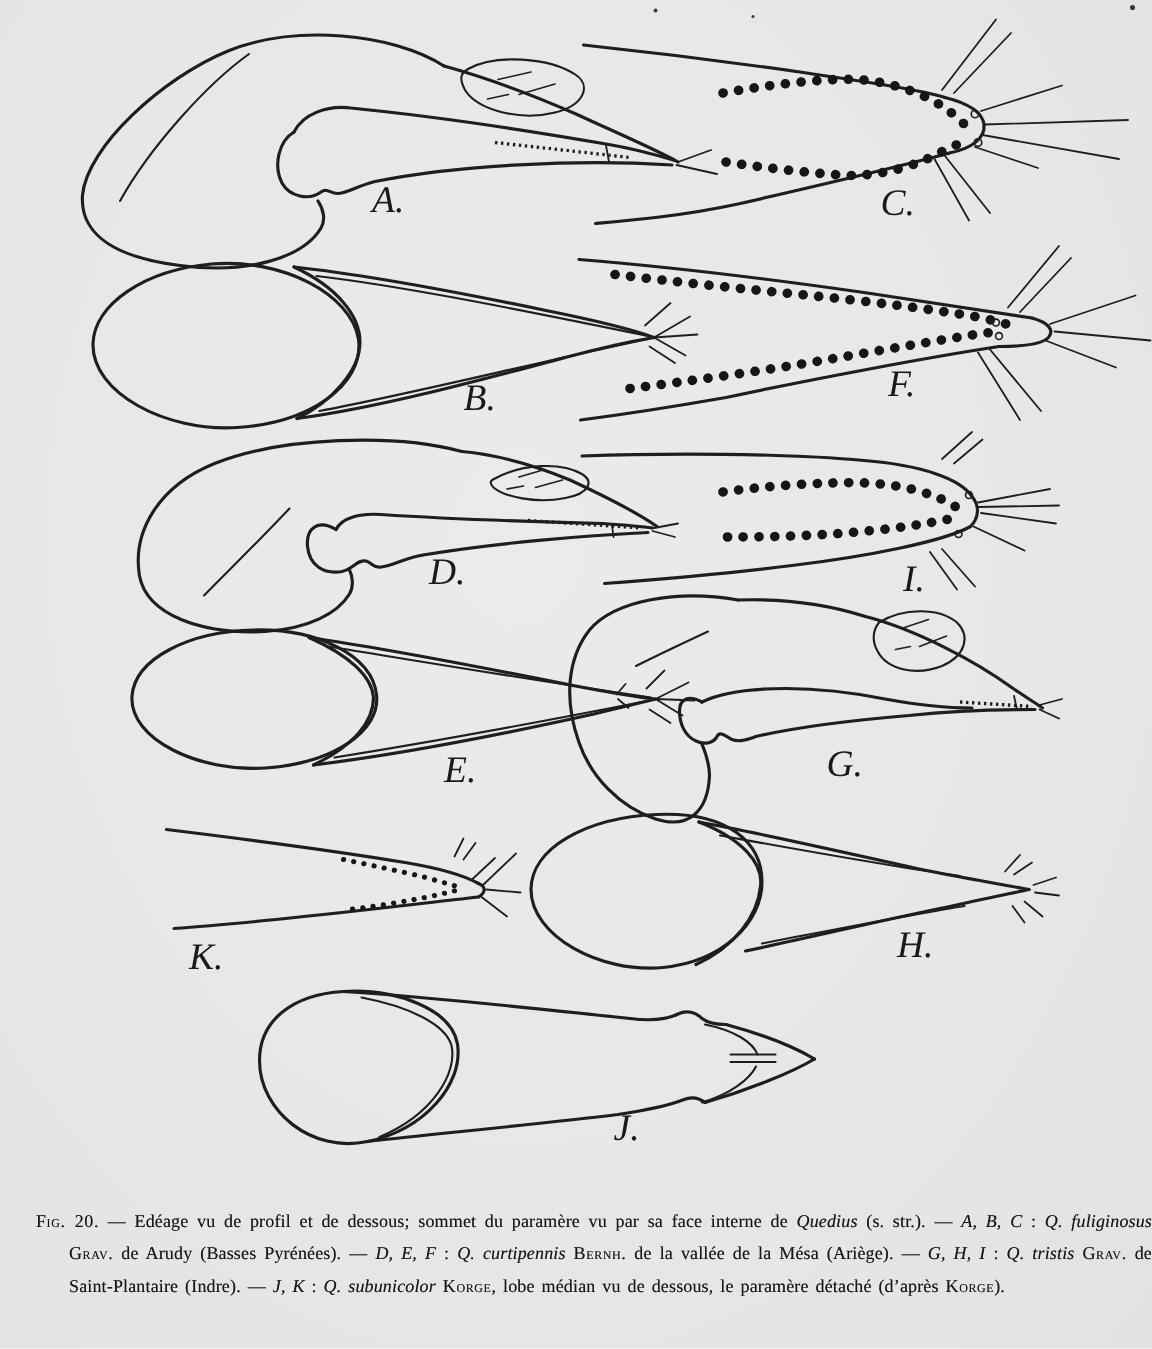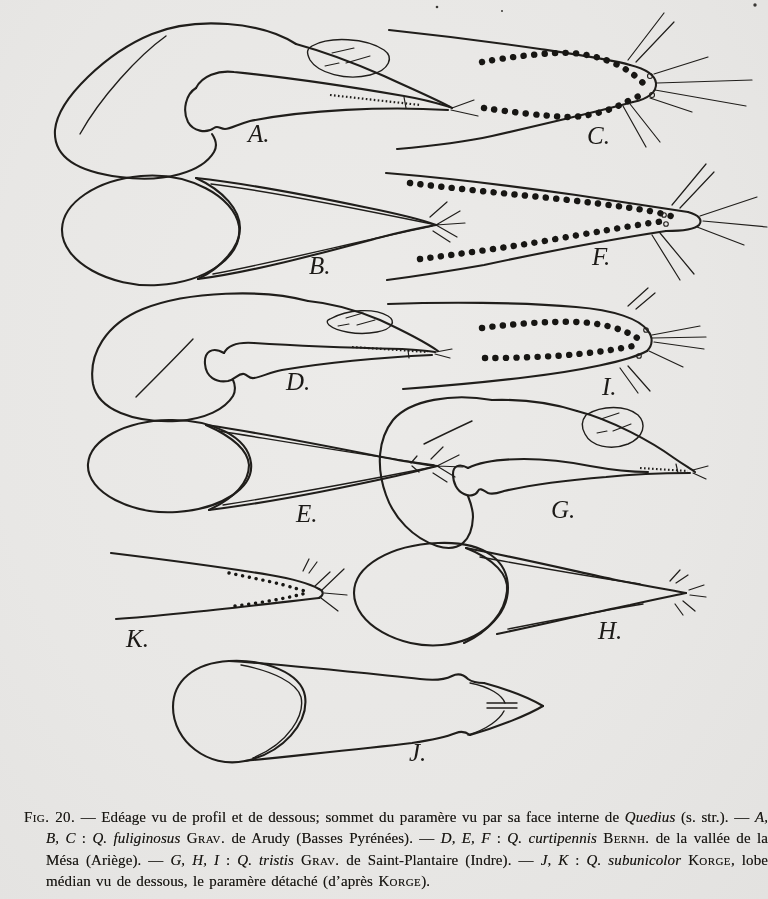--- a/index.html
+++ b/index.html
@@ -23,21 +23,21 @@
   .panel-label{
     position:absolute;
     font-family:"Liberation Serif", serif;
     font-style:italic;
     font-size:25px;
     color:#1c1a17;
   }
   .caption{
     position:absolute;
     left:24px;top:792px;width:722px;
-    font-size:15px;line-height:21.4px;
+    font-size:12px;line-height:21.4px;
     text-align:justify;
     color:#191713;
     padding-left:22px;text-indent:-22px;
     word-spacing:1.5px;letter-spacing:0.1px;
     text-shadow:0 0 0.3px rgba(20,18,14,0.55);
   }
   .seg-n{font-style:normal;}
   .seg-i{font-style:italic;}
   .seg-sc{font-variant:small-caps;letter-spacing:0.4px;}
 </style>

